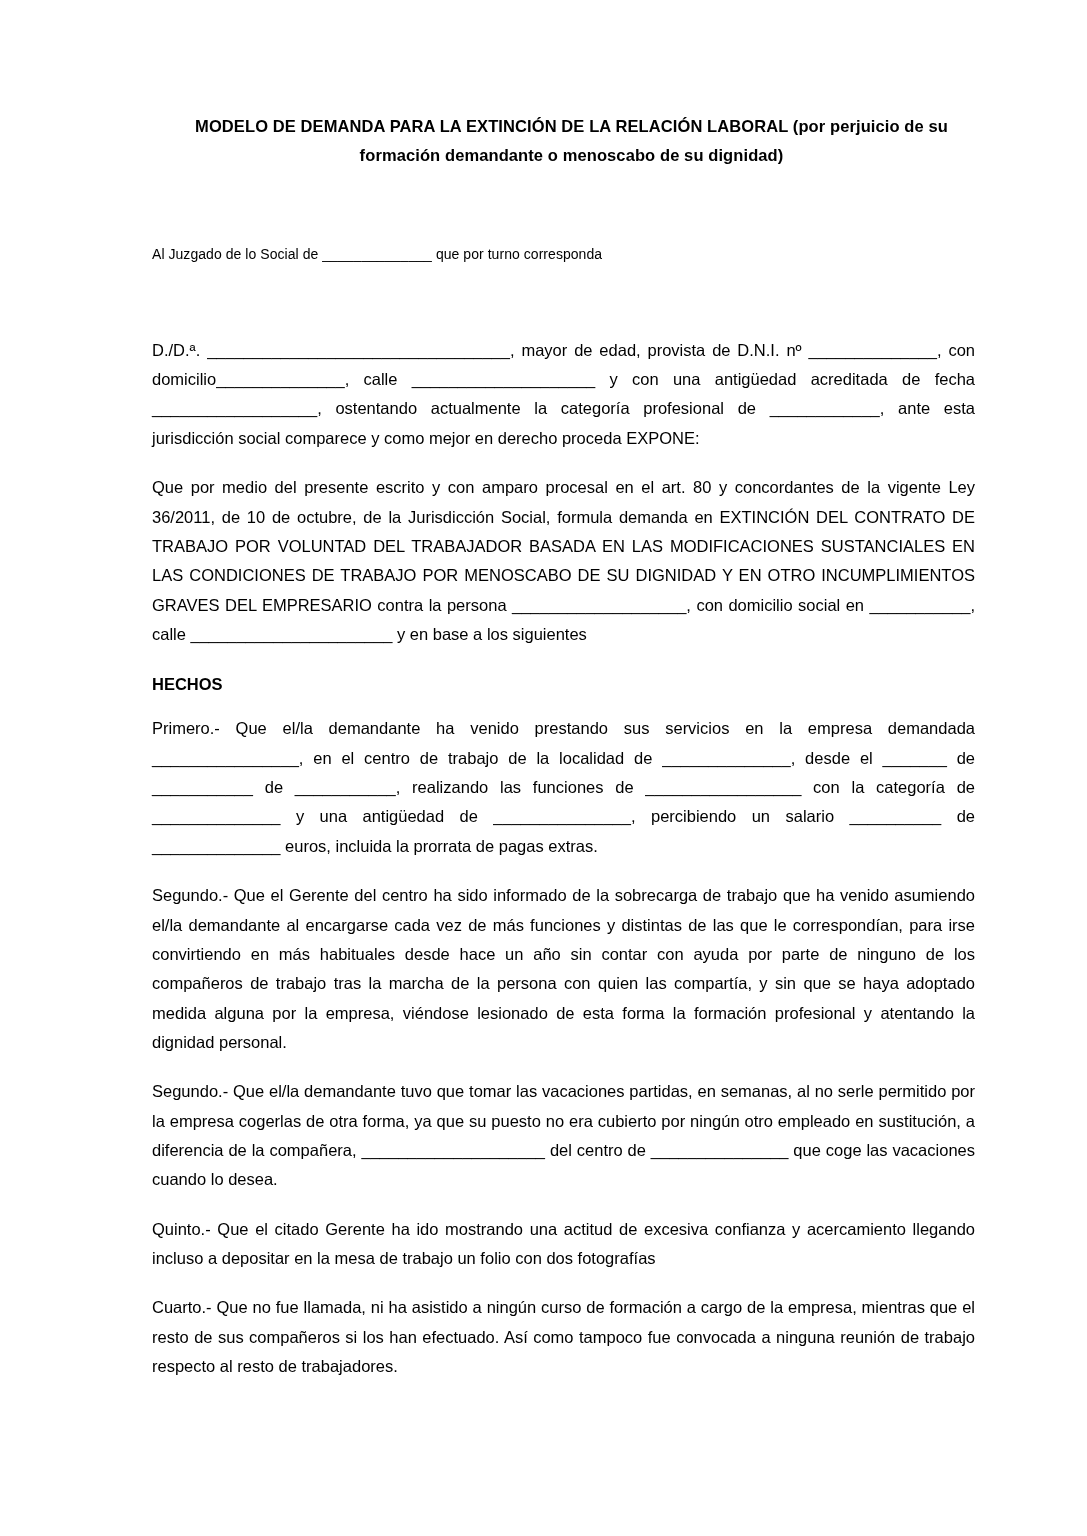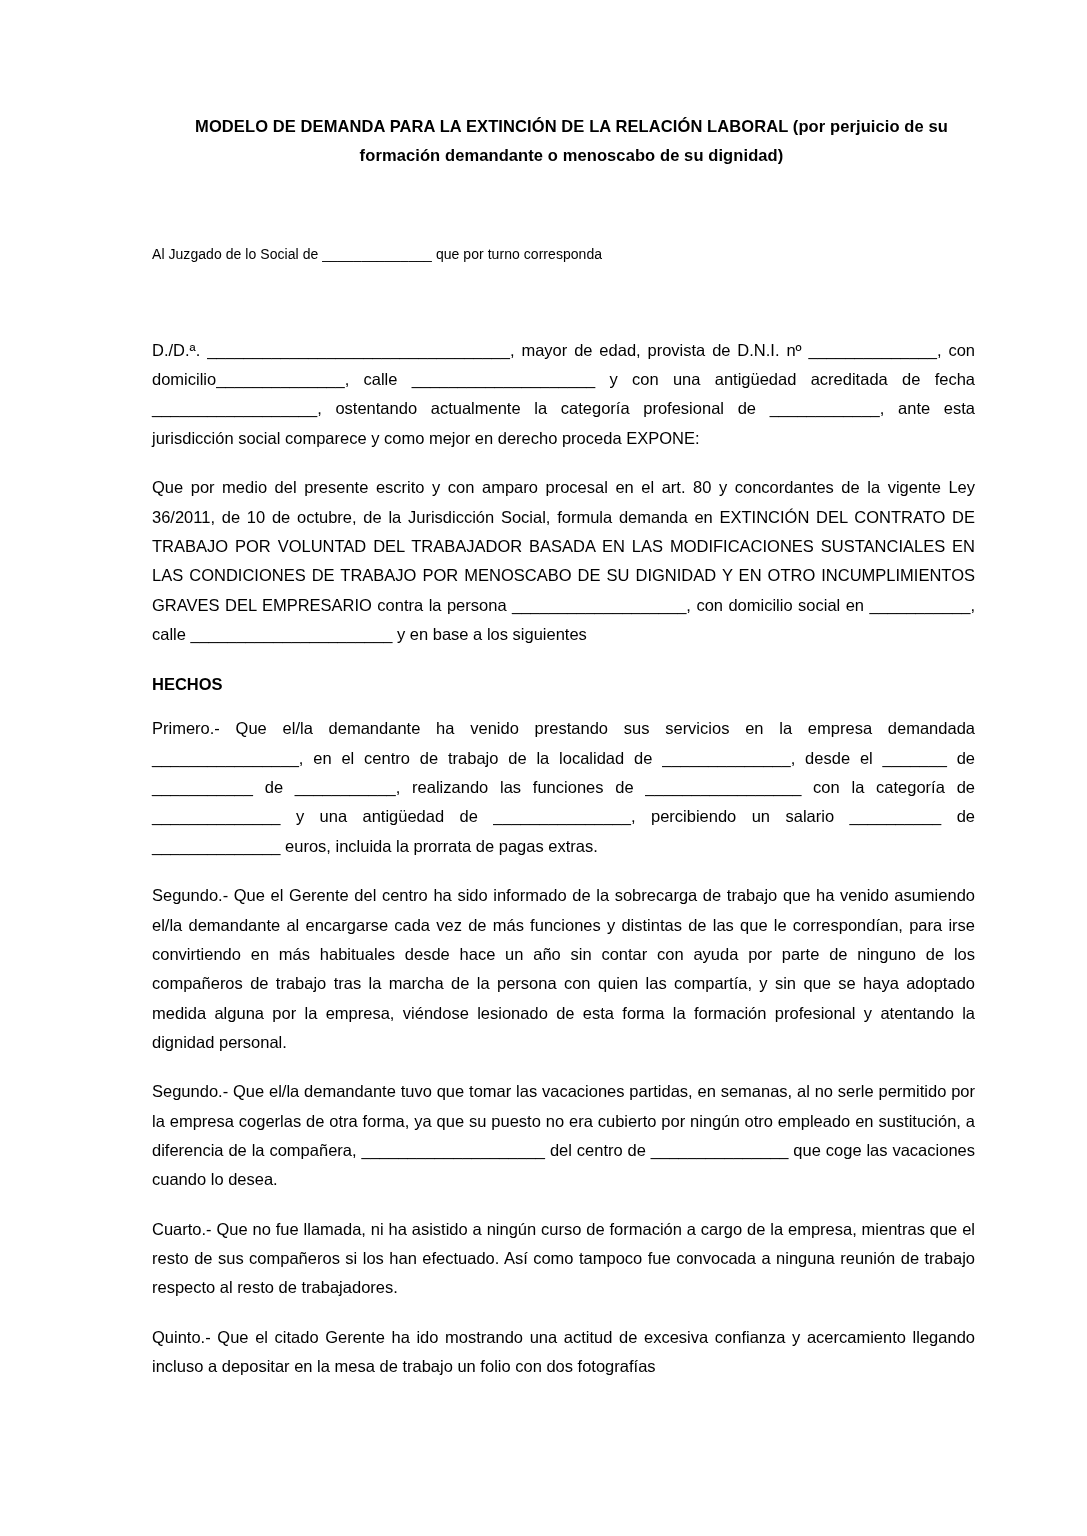--- a/index.html
+++ b/index.html
@@ -80,20 +80,20 @@
 
   <p class="body-par">
     <span class="lbl">Segundo.-</span><span> Que el Gerente del centro ha sido informado de la sobrecarga de trabajo que ha venido asumiendo el/la demandante al encargarse cada vez de más funciones y distintas de las que le correspondían, para irse convirtiendo en más habituales desde hace un año sin contar con ayuda por parte de ninguno de los compañeros de trabajo tras la marcha de la persona con quien las compartía, y sin que se haya adoptado medida alguna por la empresa, viéndose lesionado de esta forma la formación profesional y atentando la dignidad personal.</span>
   </p>
 
   <p class="body-par">
     <span class="lbl">Segundo.-</span><span> Que el/la demandante tuvo que tomar las vacaciones partidas, en semanas, al no serle permitido por la empresa cogerlas de otra forma, ya que su puesto no era cubierto por ningún otro empleado en sustitución, a diferencia de la compañera, ____________________ del centro de _______________ que coge las vacaciones cuando lo desea.</span>
   </p>
 
   <p class="body-par">
-    <span class="lbl">Cuarto.-</span><span> Que no fue llamada, ni ha asistido a ningún curso de formación a cargo de la empresa, mientras que el resto de sus compañeros si los han efectuado. Así como tampoco fue convocada a ninguna reunión de trabajo respecto al resto de trabajadores.</span>
+    <span class="lbl">Quinto.-</span><span> Que el citado Gerente ha ido mostrando una actitud de excesiva confianza y acercamiento llegando incluso a depositar en la mesa de trabajo un folio con dos fotografías</span>
   </p>
 
   <p class="body-par">
-    <span class="lbl">Quinto.-</span><span> Que el citado Gerente ha ido mostrando una actitud de excesiva confianza y acercamiento llegando incluso a depositar en la mesa de trabajo un folio con dos fotografías</span>
+    <span class="lbl">Cuarto.-</span><span> Que no fue llamada, ni ha asistido a ningún curso de formación a cargo de la empresa, mientras que el resto de sus compañeros si los han efectuado. Así como tampoco fue convocada a ninguna reunión de trabajo respecto al resto de trabajadores.</span>
   </p>
 
 </div>
 
 </body></html>

